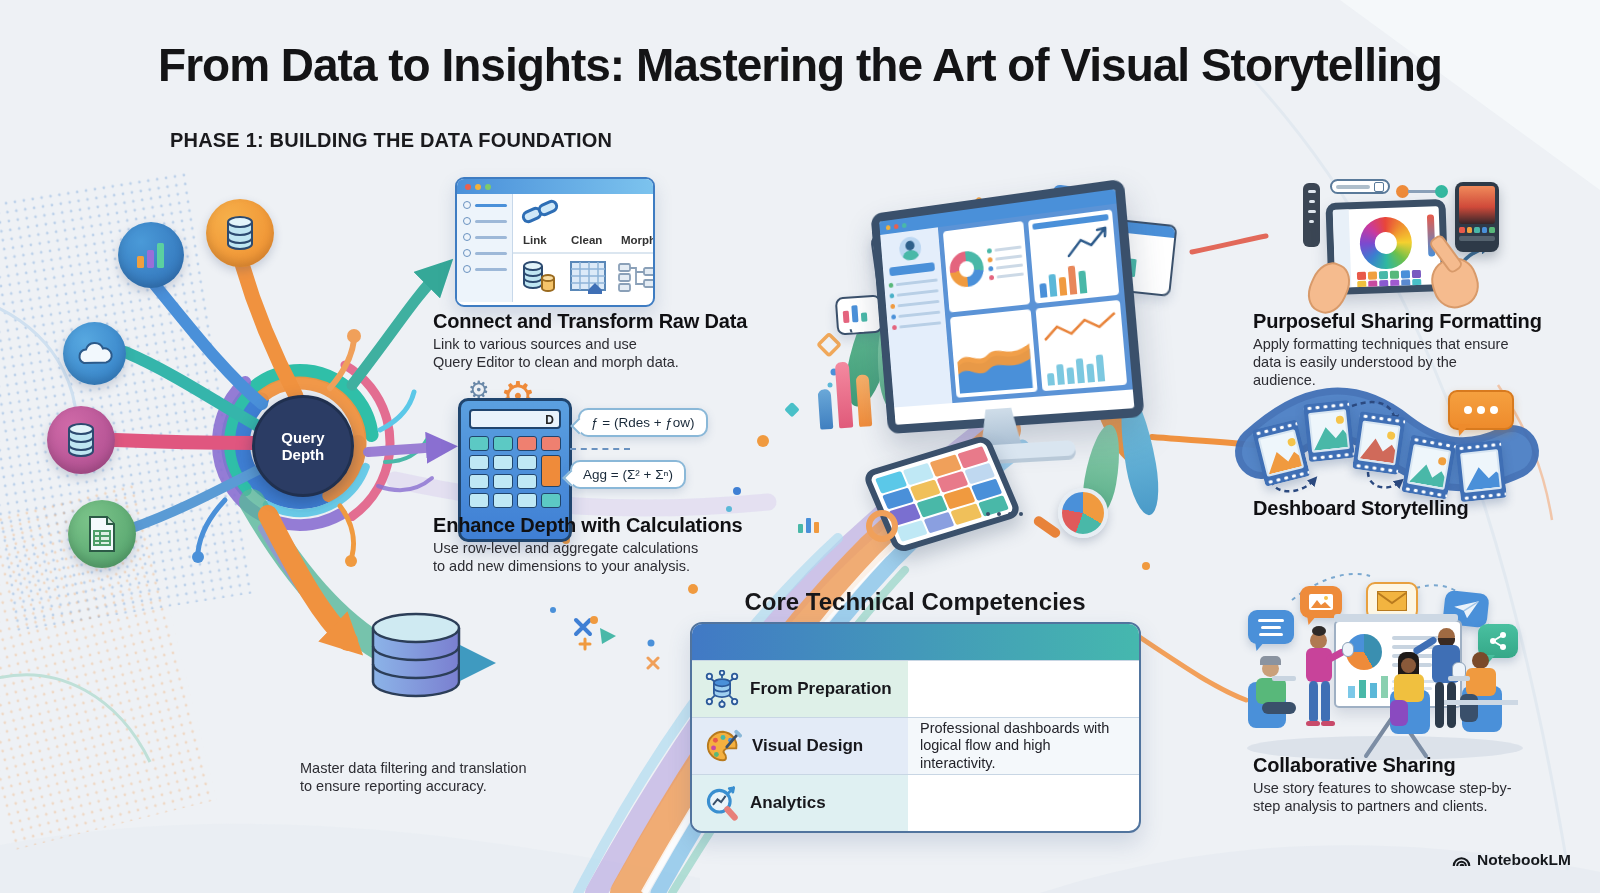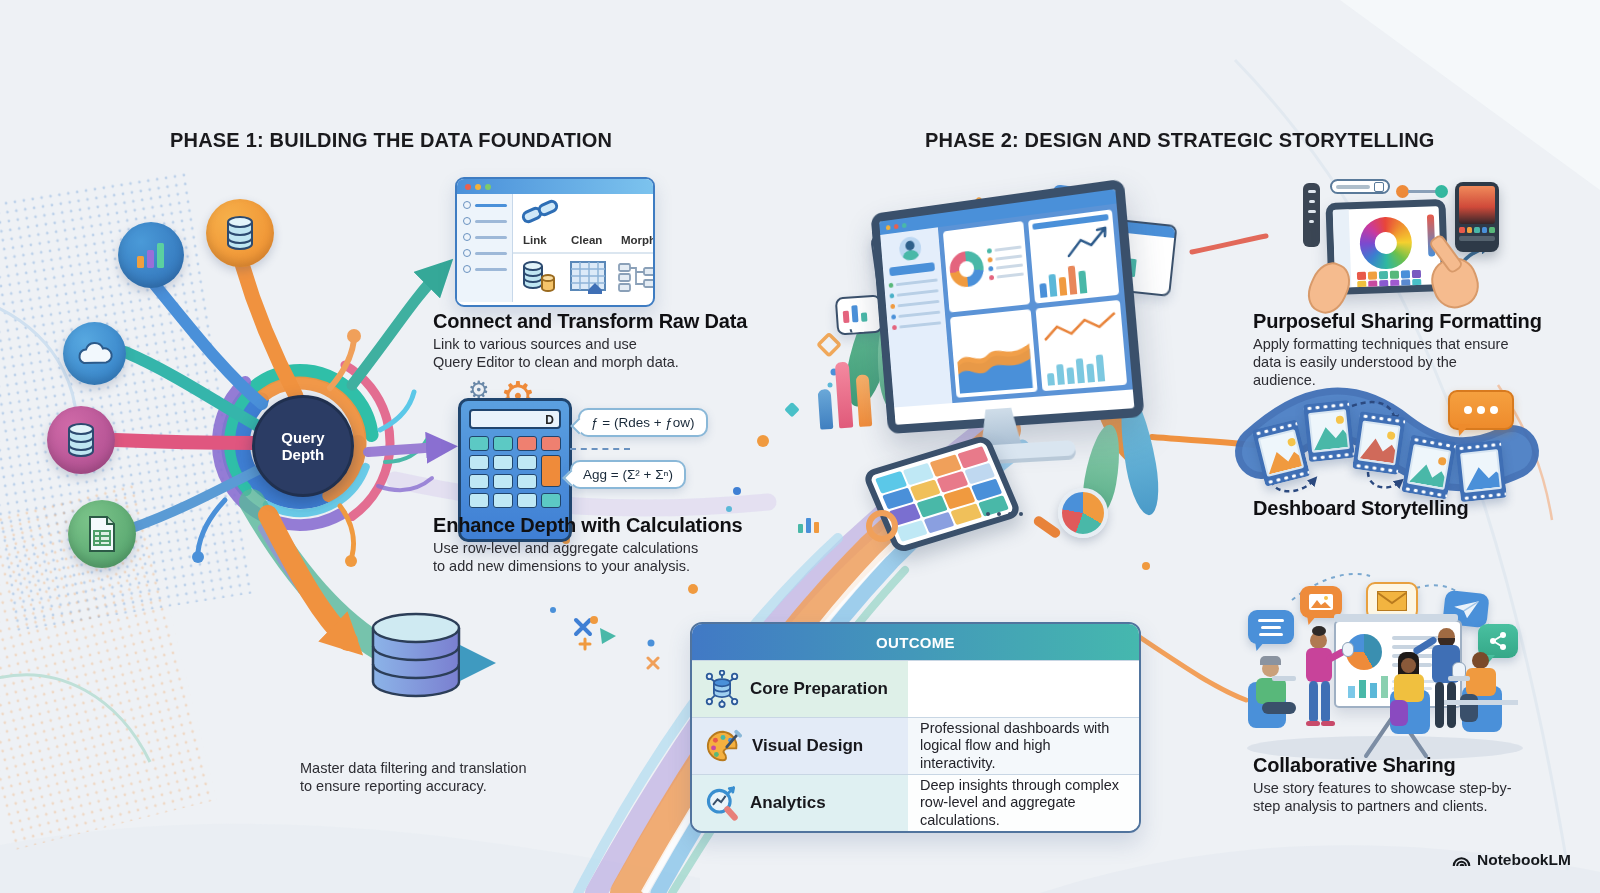--- a/index.html
+++ b/index.html
@@ -325,22 +325,22 @@
       <path d="M1292,600 C1322,576 1352,570 1370,576" stroke="#7aa8d0" stroke-width="2" stroke-dasharray="4 5"></path>
       <path d="M1416,588 C1434,583 1450,585 1460,594" stroke="#7aa8d0" stroke-width="2" stroke-dasharray="4 5"></path>
       <path d="M1472,616 C1482,619 1488,623 1492,629" stroke="#7aa8d0" stroke-width="2" stroke-dasharray="4 5"></path>
       <path d="M1396,706 L1396,716 M1396,712 L1366,756 M1396,712 L1426,756" stroke="#7a8aa0" stroke-width="4" stroke-linecap="round"></path>
       <ellipse cx="1385" cy="748" rx="138" ry="12" fill="#8aa0be" opacity="0.18"></ellipse>
     </g>
 
     <path d="M1457,270 C1464,258 1474,251 1486,248" stroke="#3b6f9a" stroke-width="3.5" fill="none" marker-start="url(#ahNavy)" marker-end="url(#ahNavy)"></path>
   </svg>
 
+  <div class="abs main-title">From Data to Insights: Mastering the Art of Visual Storytelling</div>
   <div class="abs phase-heading" style="left:170px;top:129px">PHASE 1: BUILDING THE DATA FOUNDATION</div>
-  <div class="abs phase-heading" style="left:925px;top:129px">PHASE 2: DESIGN AND STRATEGIC STORYTELLING</div>
 
   <div class="abs src" style="left:118px;top:222px;width:66px;height:66px;background:radial-gradient(circle at 35% 30%,#4a9ad8,#2e6eb5)">
     <svg width="34" height="30" viewBox="0 0 34 30">
         <rect x="3" y="16" width="7" height="12" rx="1.5" fill="#f0a03f"></rect>
         <rect x="13" y="10" width="7" height="18" rx="1.5" fill="#9a6fd8"></rect>
         <rect x="23" y="3" width="7" height="25" rx="1.5" fill="#5bd0a0"></rect>
       </svg>
   </div>
   <div class="abs src" style="left:206px;top:199px;width:68px;height:68px;background:radial-gradient(circle at 35% 30%,#f6b04a,#ee8b2e)">
     <svg width="34" height="38" viewBox="0 0 34 38">
@@ -467,23 +467,23 @@
     </div>
   </div>
   <div class="abs formula" style="left:578px;top:408px">ƒ = (Rdes + ƒow)</div>
   <div class="abs" style="left:570px;top:448px;width:60px;border-top:2px dashed #6a92c0"></div>
   <div class="abs formula" style="left:570px;top:460px">Agg = (Σ² + Σⁿ)</div>
   <div class="abs sec-body" style="left:433px;top:540px;width:268px">Use row-level and aggregate calculations to add new dimensions to your analysis.</div>
   <div class="abs sec-heading" style="left:433px;top:514px">Enhance Depth with Calculations</div>
 
   <div class="abs sec-body" style="left:300px;top:760px;width:232px">Master data filtering and translation to ensure reporting accuracy.</div>
 
+  <div class="abs comp-title" style="left:690px;top:588px;width:450px">Core Technical Competencies</div>
   <div class="abs comp-table" style="left:690px;top:622px">
     <div class="comp-head">
-      <div class="ch-outcome">OUTCOME</div>
     </div>
     <div class="comp-row r0">
       <div class="cell-focus">
         <svg width="36" height="38" viewBox="0 0 40 42">
           <g stroke="#2c5a9a" stroke-width="2">
               <line x1="7" y1="9" x2="12" y2="13"></line>
               <line x1="7" y1="33" x2="12" y2="28"></line>
               <line x1="33" y1="9" x2="28" y2="13"></line>
               <line x1="33" y1="33" x2="28" y2="28"></line>
               <line x1="20" y1="4" x2="20" y2="9"></line>
@@ -494,21 +494,21 @@
           <ellipse cx="20" cy="14" rx="9" ry="4" fill="#4a90d9" stroke="#2c5a9a" stroke-width="2"></ellipse>
           <g fill="#eaf4fc" stroke="#2c5a9a" stroke-width="2">
               <circle cx="6" cy="7" r="3"></circle>
               <circle cx="6" cy="35" r="3"></circle>
               <circle cx="34" cy="7" r="3"></circle>
               <circle cx="34" cy="35" r="3"></circle>
               <circle cx="20" cy="40" r="3" transform="translate(0,-2)"></circle>
               <circle cx="20" cy="3" r="2.5"></circle>
             </g>
         </svg>
-        <span class="focus-label">Core Preparation</span>
+        <span class="focus-label">From Preparation</span>
       </div>
     </div>
     <div class="comp-row r1">
       <div class="cell-focus">
         <svg width="38" height="36" viewBox="0 0 40 38">
           <path d="M20,4 a16,15 0 1 0 0,30 c4,0 4,-4.5 1.5,-7 c-2.5,-2.5 0.5,-5.5 4.5,-5.5 l8,0 a16,15 0 0 0 -14,-17.5 z" fill="#f5b03f" stroke="#b87a1e" stroke-width="2"></path>
           <circle cx="12" cy="13" r="2.6" fill="#e85a4a"></circle>
             <circle cx="20" cy="10" r="2.6" fill="#49b8a8"></circle>
             <circle cx="28" cy="13" r="2.6" fill="#4a90d9"></circle>
             <circle cx="10" cy="21" r="2.6" fill="#c84aa0"></circle>
@@ -523,21 +523,20 @@
     <div class="comp-row r2">
       <div class="cell-focus">
         <svg width="36" height="38" viewBox="0 0 40 42">
           <circle cx="17" cy="19" r="12" fill="#eaf4fa" stroke="#3a8fd0" stroke-width="3.5"></circle>
           <polyline points="10,23 15,17 19,20 24,13" stroke="#3a506b" fill="none" stroke-width="2.2"></polyline>
           <line x1="26" y1="28" x2="34" y2="37" stroke="#e8807a" stroke-width="7" stroke-linecap="round"></line>
           <path d="M26,11 L33,4 M33,4 l-5,1 M33,4 l-1,5" stroke="#3a8fd0" stroke-width="3" stroke-linecap="round" fill="none"></path>
         </svg>
         <span class="focus-label">Analytics</span>
       </div>
-      <div class="cell-outcome">Deep insights through complex row-level and aggregate calculations.</div>
     </div>
   </div>
 
   <div class="abs leaf" style="left:852px;top:292px;width:36px;height:116px;background:linear-gradient(#6cc49a,#3f9a78);transform:rotate(14deg)"></div>
   <div class="abs leaf" style="left:878px;top:322px;width:28px;height:92px;background:linear-gradient(#8ad4ae,#55ab85);transform:rotate(-6deg)"></div>
   <div class="abs leaf" style="left:1108i;top:390px;"></div>
   <div class="abs leaf" style="left:1100px;top:360px;width:34px;height:112px;background:linear-gradient(#f2b06a,#e88a3a);transform:rotate(-26deg)"></div>
   <div class="abs leaf" style="left:1124px;top:392px;width:30px;height:124px;background:linear-gradient(#7cc8e4,#4a9ac8);transform:rotate(-10deg)"></div>
   <div class="abs leaf" style="left:1086px;top:424px;width:32px;height:96px;background:linear-gradient(#8fd0b0,#55ab85);transform:rotate(10deg)"></div>
 

